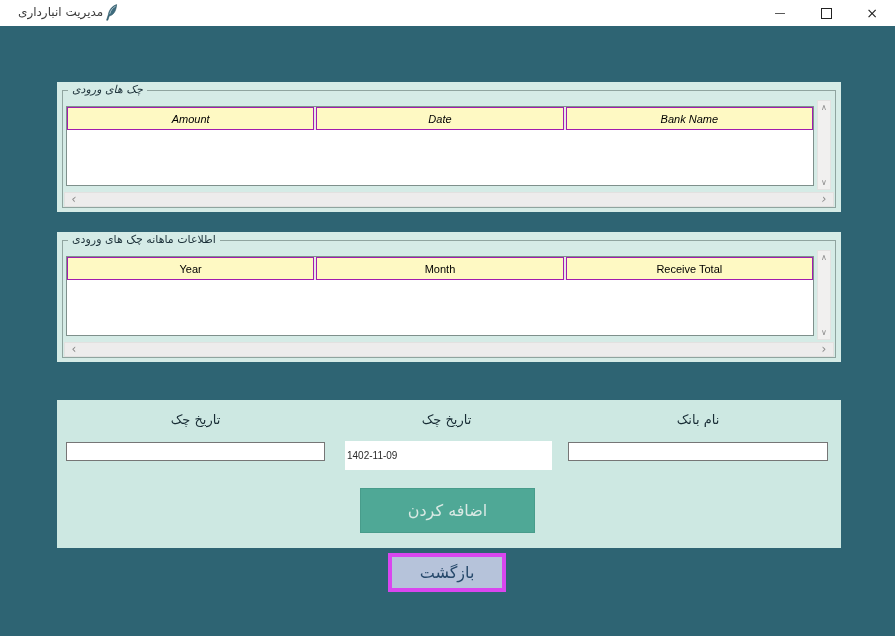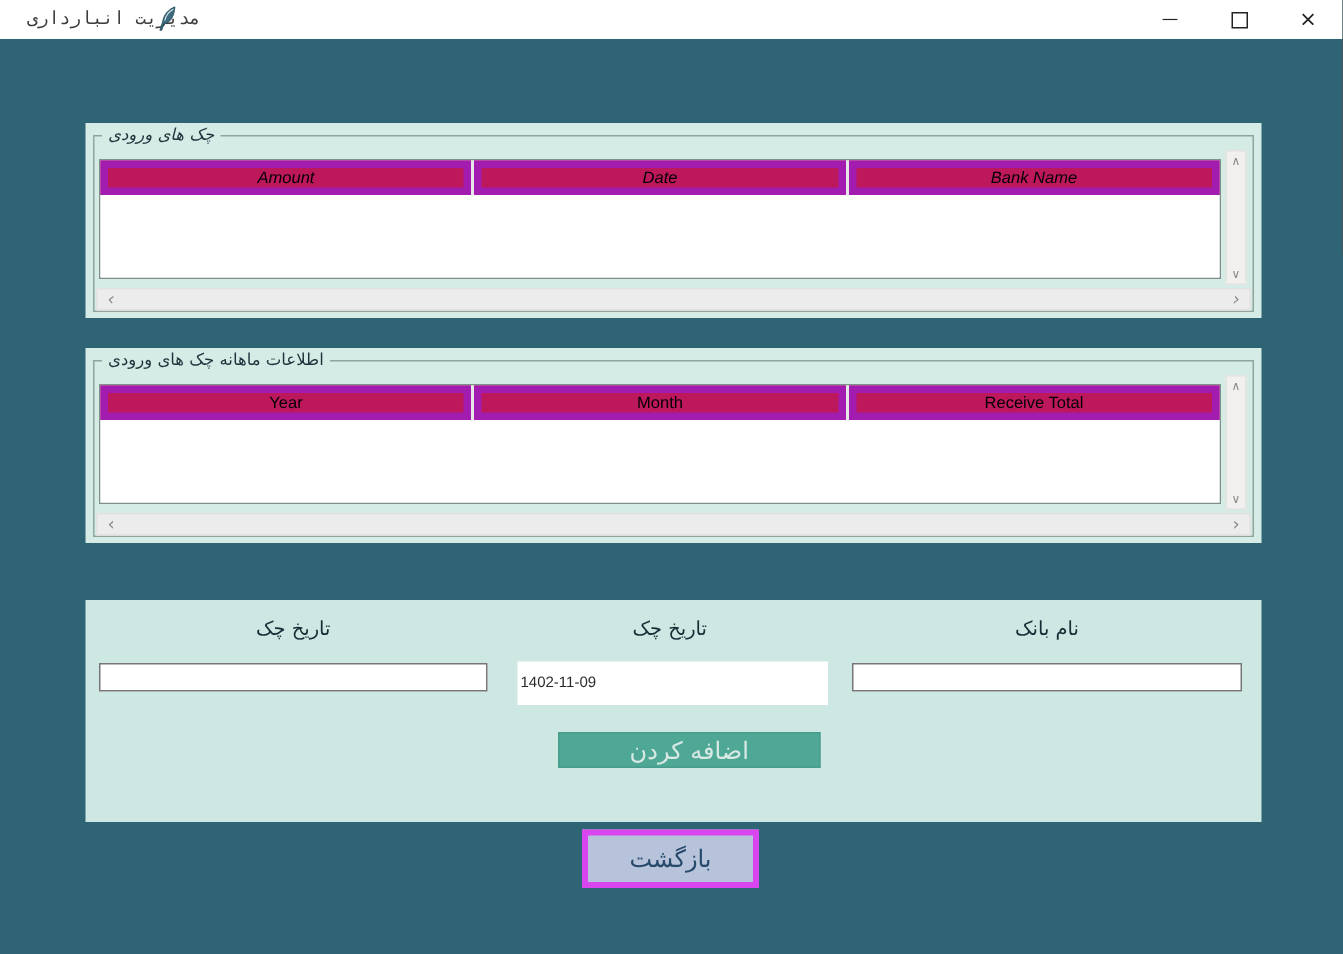--- a/index.html
+++ b/index.html
@@ -2,21 +2,21 @@
 <html><head>
 <meta charset="utf-8">
 <style>
   html,body { margin:0; padding:0; background:#555; }
   .window {
     position:relative; width:895px; height:636px; overflow:hidden;
     background:#2e6473; font-family:"DejaVu Sans", sans-serif;
   }
   
   .titlebar { position:absolute; top:0; left:0; width:895px; height:26px; background:#ffffff; }
-  .title-text { position:absolute; left:18px; top:5px; font-size:12px; color:#3c3c3c; white-space:nowrap;font-family:Liberation Mono, monospace; }
+  .title-text { position:absolute; left:18px; top:5px; font-size:12px; color:#3c3c3c; white-space:nowrap; }
   .feather { position:absolute; left:105px; top:4px; width:13px; height:17px; }
   .win-controls { position:absolute; right:0; top:0; height:26px; display:flex; }
   .wbtn { width:46px; height:26px; border:none; background:#ffffff; padding:0; margin:0;
           display:flex; align-items:center; justify-content:center; cursor:default;
           font-family:"DejaVu Sans", sans-serif; font-size:12px; color:#222; }
   .min-glyph { font-size:11px; color:#222; line-height:1; transform:translateY(-1px); }
   .max-square { width:9px; height:9px; border:1px solid #222; display:inline-block; }
   .close-glyph { font-size:14px; color:#222; line-height:1; }
 
   
@@ -24,21 +24,21 @@
   #gb-incoming { top:82px;font-style:italic; }
   #gb-monthly  { top:232px; }
   .gb-frame { position:absolute; left:5px; right:5px; top:8px; bottom:4px;
               border:1px solid #8fa49f; pointer-events:none; }
   .gb-label { position:absolute; top:1px; left:11px; z-index:2; background:#d5ebe6;
               padding:0 4px; font-size:11px; line-height:14px; color:#1d323a; }
 
   .tbl { position:absolute; left:9px; top:24px; width:748px; height:80px;
          background:#ffffff; border:1px solid #7f908c; box-sizing:border-box; }
   .tbl-head { display:flex; height:23px; gap:2px; background:#e7e7e7; }
-  .th { flex:1; background:#be185d; border:5px solid #a21caf; box-sizing:border-box;
+  .th { flex:1; background:#fef9c3; border:1px solid #a21caf; box-sizing:border-box;
         display:flex; align-items:center; justify-content:center;
         font-family:"Liberation Sans", sans-serif; font-size:11px; color:#000;text-align:center; }
   .tbl-body { position:absolute; left:0; right:0; top:23px; bottom:0; background:#fff; }
 
   .vscroll { position:absolute; left:760px; top:18px; width:14px; height:90px;
              background:#f1f0ef; border:1px solid #e3e2e1; box-sizing:border-box; }
   .vscroll .arr { position:absolute; left:0; width:100%; height:13px; text-align:center;
                   font-size:8px; line-height:13px; color:#8a8a8a; cursor:default; }
   .vscroll .arr.up { top:0; }
   .vscroll .arr.down { bottom:0; }
@@ -57,23 +57,23 @@
   #date-label   { left:288px; width:203px; }
   #bank-label   { left:511px; width:260px; }
   .entry { position:absolute; top:42px; height:19px; background:#ffffff;
            border:1px solid #767676; box-sizing:border-box; padding:0 4px;
            font-family:"DejaVu Sans", sans-serif; font-size:12px; color:#222; }
   #amount-input { left:9px;   width:259px; }
   #bank-input   { left:511px; width:260px; }
   .date-entry { position:absolute; left:288px; top:41px; width:203px; height:27px;
                 background:#ffffff; border:none; text-align:left;
                 font-family:"Liberation Sans", sans-serif; font-size:10px; color:#2a2a2a; }
-  .add-btn { position:absolute; left:303px; top:88px; width:175px; height:24px;
+  .add-btn { position:absolute; left:303px; top:88px; width:175px; height:45px;
              background:#4fa896; border:1px solid #48а08e; border:1px solid #489c8b;
-             color:#d9e9e4; font-size:16px; font-family:"DejaVu Sans", sans-serif; cursor:default;margin-left:12px; }
+             color:#d9e9e4; font-size:16px; font-family:"DejaVu Sans", sans-serif; cursor:default; }
 
   .back-btn { position:absolute; left:388px; top:553px; width:118px; height:39px;
               background:#b6c3da; border:4px solid #d946ef; color:#27496b;
               font-size:16px; font-family:"DejaVu Sans", sans-serif; cursor:default; }
 </style>
 </head>
 <body>
 
 <div class="window">
 

